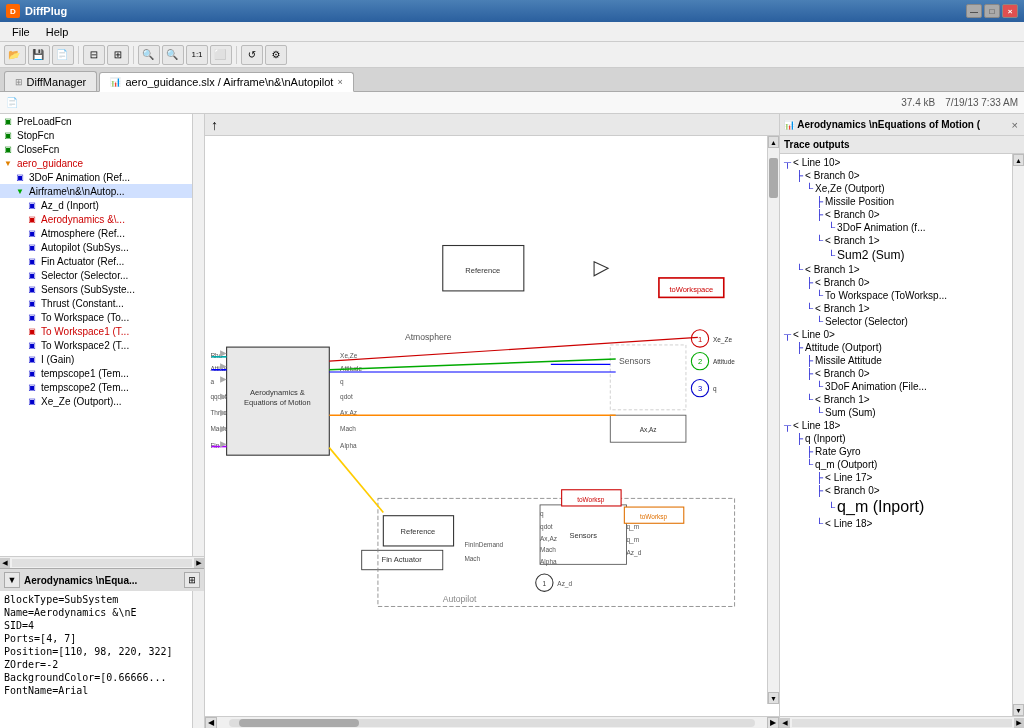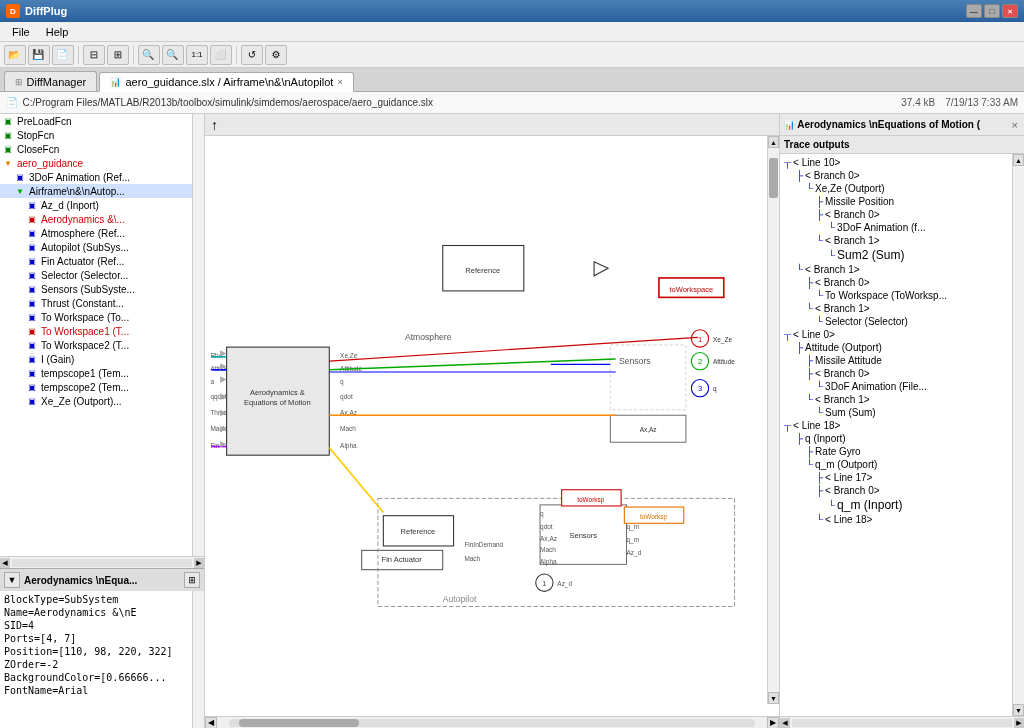--- a/index.html
+++ b/index.html
@@ -118,21 +118,20 @@
   </div>
   <div class="tab active">
     <span class="tab-icon">📊</span>
     <span>aero_guidance.slx / Airframe\n&amp;\nAutopilot</span>
     <span class="tab-close">×</span>
   </div>
 </div>
 
 <div class="path-bar">
   <span class="path-icon">📄</span>
-  <span>C:/Program Files/MATLAB/R2013b/toolbox/simulink/simdemos/aerospace/aero_guidance.slx</span>
   <span class="path-size">37.4 kB</span>
   <span class="path-date">7/19/13 7:33 AM</span>
 </div>
 
 <div class="main-layout">
 
   <div class="left-panel">
     <div style="flex:1; display:flex; flex-direction:column; overflow:hidden;">
       <div style="flex:1; overflow:hidden; display:flex;">
         <div style="flex:1; overflow-y:auto; overflow-x:hidden;">
@@ -509,21 +508,21 @@
         <div class="trace-item" style="padding-left:34px;">
           <span style="font-size:10px; color:#0000cc; margin-right:2px;">├</span>
           <span style="font-size:10px;">&lt; Line 17&gt;</span>
         </div>
         <div class="trace-item" style="padding-left:34px;">
           <span style="font-size:10px; color:#0000cc; margin-right:2px;">├</span>
           <span style="font-size:10px;">&lt; Branch 0&gt;</span>
         </div>
         <div class="trace-item" style="padding-left:46px;">
           <span style="font-size:10px; color:#0000cc; margin-right:2px;">└</span>
-          <span style="font-size:12px;">q_m (Inport)</span>
+          <span style="font-size:16px;">q_m (Inport)</span>
         </div>
         <div class="trace-item" style="padding-left:34px;">
           <span style="font-size:10px; color:#0000cc; margin-right:2px;">└</span>
           <span style="font-size:10px;">&lt; Line 18&gt;</span>
         </div>
       </div>
       <div style="width:12px; background:#f0f0f0; border-left:1px solid #ccc; display:flex; flex-direction:column;">
         <div style="height:12px; background:#e0e0e0; border:1px solid #bbb; display:flex; align-items:center; justify-content:center; font-size:7px; cursor:pointer;">▲</div>
         <div style="flex:1;"></div>
         <div style="height:12px; background:#e0e0e0; border:1px solid #bbb; display:flex; align-items:center; justify-content:center; font-size:7px; cursor:pointer;">▼</div>

